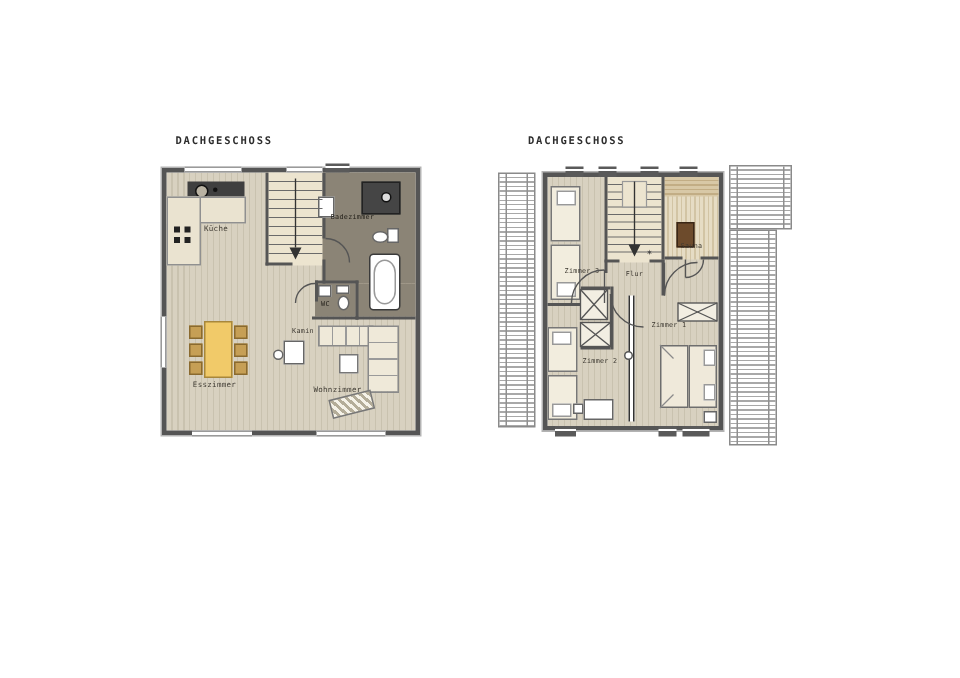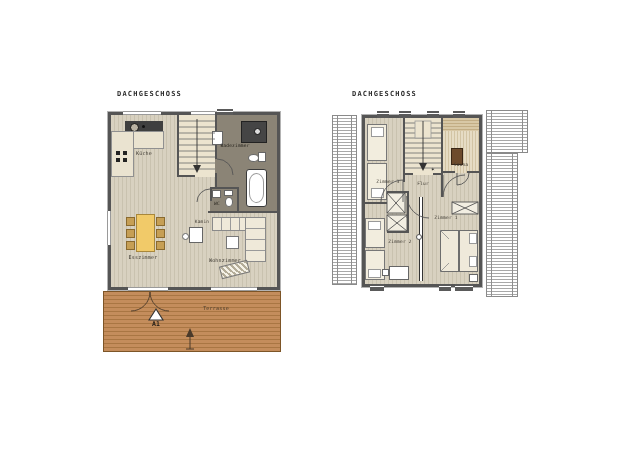--- a/index.html
+++ b/index.html
@@ -125,34 +125,20 @@
           <line x1="68" y1="54" x2="104" y2="54"></line>
         </g>
         <line x1="86" y1="4" x2="86" y2="50" stroke="#333" stroke-width="0.9"></line>
         <polygon points="86,58 82,50 90,50" fill="#333"></polygon>
         <path d="M 106 44 A 16 16 0 0 1 122 60" fill="none" stroke="#555" stroke-width="0.9"></path>
         <path d="M 99 74 A 13 13 0 0 0 86 87" fill="none" stroke="#555" stroke-width="0.9"></path>
       </svg>
     </div>
   </div>
 
-  <div class="terrace" style="left:103px;top:291px;width:178px;height:61px;">
-    <svg viewBox="0 0 178 61" style="left:0;top:0;width:178px;height:61px;">
-      <path d="M 46 0 A 19 19 0 0 1 27 19" fill="none" stroke="#4a3a2a" stroke-width="0.9"></path>
-      <path d="M 46 0 A 19 19 0 0 0 65 19" fill="none" stroke="#4a3a2a" stroke-width="0.9"></path>
-      <polygon points="45,28 52,17 59,28" fill="#fff" stroke="#333" stroke-width="1.1"></polygon>
-      <g stroke="#4a3a2a" stroke-width="1">
-        <line x1="86" y1="57" x2="86" y2="42"></line>
-        <line x1="82" y1="57" x2="90" y2="57"></line>
-        <polygon points="86,36 82,45 90,45" fill="#4a3a2a" stroke="none"></polygon>
-      </g>
-    </svg>
-    <div class="lbl" style="left:90px;top:14px;width:44px;color:#463a2c;">Terrasse</div>
-    <div class="lbl" style="left:44px;top:29px;width:16px;font-weight:700;font-size:6.5px;color:#1d1a15;">A1</div>
-  </div>
 
   <div class="plan-title" style="left:352px;top:90px;">DACHGESCHOSS</div>
 
   <div class="roof" style="left:332px;top:115px;width:25px;height:170px;">
     <div class="rail" style="left:4px;"></div>
     <div class="rail" style="right:4px;"></div>
   </div>
   <div class="roof" style="left:486px;top:110px;width:42px;height:43px;">
     <div class="rail" style="left:4px;"></div>
     <div class="rail" style="right:4px;"></div>

